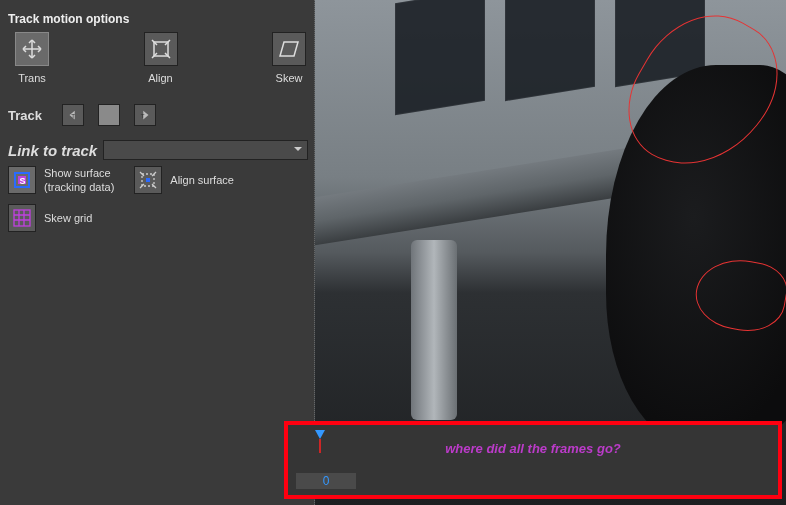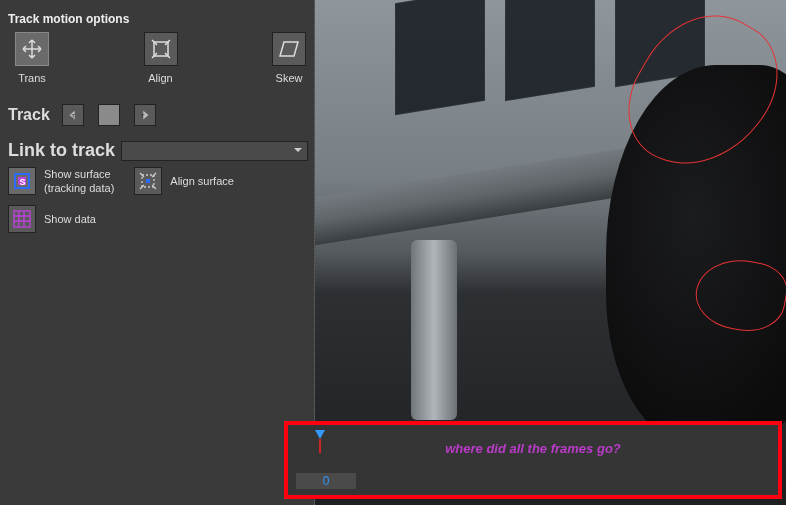--- a/index.html
+++ b/index.html
@@ -65,21 +65,21 @@
   }
   .track-row {
     display: flex;
     align-items: center;
     margin-top: 20px;
     gap: 14px;
     margin-left: 2px;
   }
   .track-label {
     font-weight: bold;
-    font-size: 16px;
+    font-size: 13px;
     width: 40px;
   }
   .small-btn {
     width: 22px;
     height: 22px;
     background: #5a5a5a;
     border: 1px solid #222;
     display: flex;
     align-items: center;
     justify-content: center;
@@ -95,21 +95,22 @@
   }
   .link-row {
     display: flex;
     align-items: center;
     margin-top: 14px;
     gap: 6px;
     margin-left: 2px;
   }
   .link-label {
     font-weight: bold;
-    font-size: 18px;
+    font-size: 15px;
+    font-style: italic;
   }
   .dropdown {
     flex: 1;
     max-width: 216px;
     height: 20px;
     background: #4a4a4a;
     border: 1px solid #222;
     display: flex;
     align-items: center;
     justify-content: flex-end;
@@ -355,21 +356,21 @@
 
     <div class="surface-row showgrid-row">
       <div class="surface-item">
         <div class="surface-icon">
           <svg viewBox="0 0 20 20" width="20" height="20" stroke="#c040e0" stroke-width="1.3">
             <rect x="2" y="2" width="16" height="16" fill="none"></rect>
             <path d="M2 7 H18 M2 12 H18 M7 2 V18 M12 2 V18"></path>
           </svg>
         </div>
         <div class="surface-labels">
-          <span>Show data</span>
+          <span>Skew grid</span>
         </div>
       </div>
     </div>
 
   </div>
 
   <div class="viewport">
     <div class="building">
       <div class="win" style="left:80px; top:-4px; width:90px; height:112px;"></div>
       <div class="win" style="left:190px; top:-14px; width:90px; height:108px;"></div>

